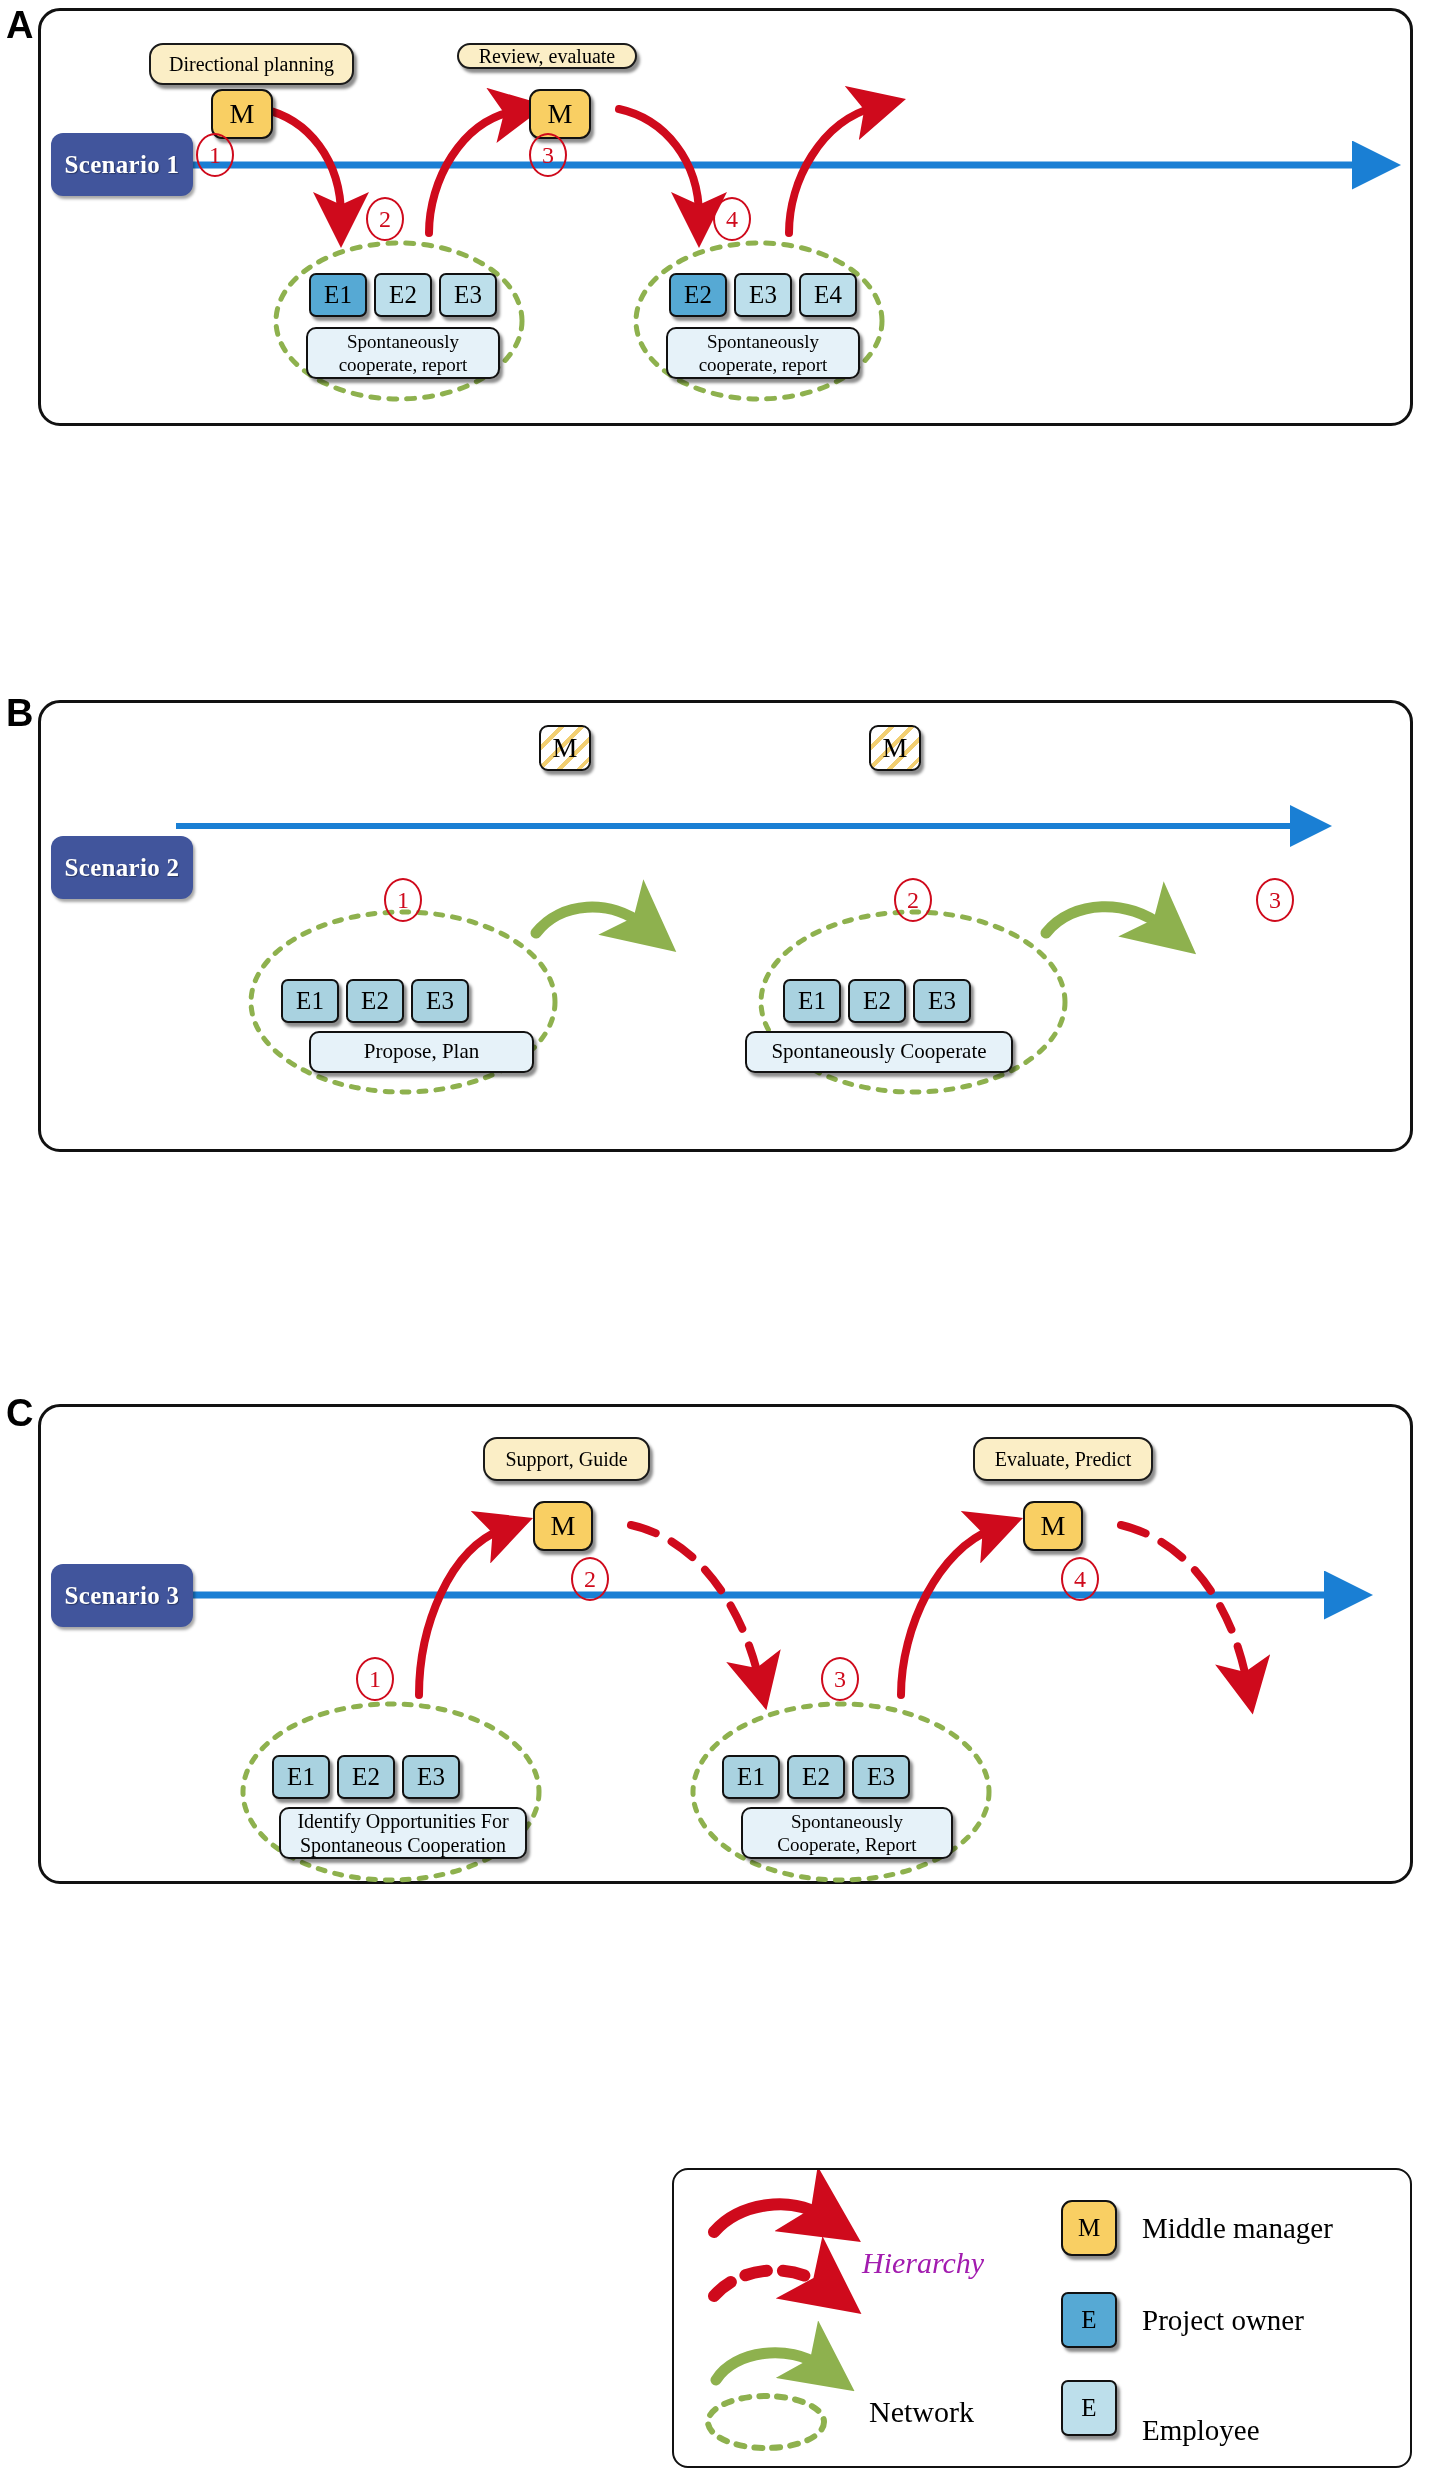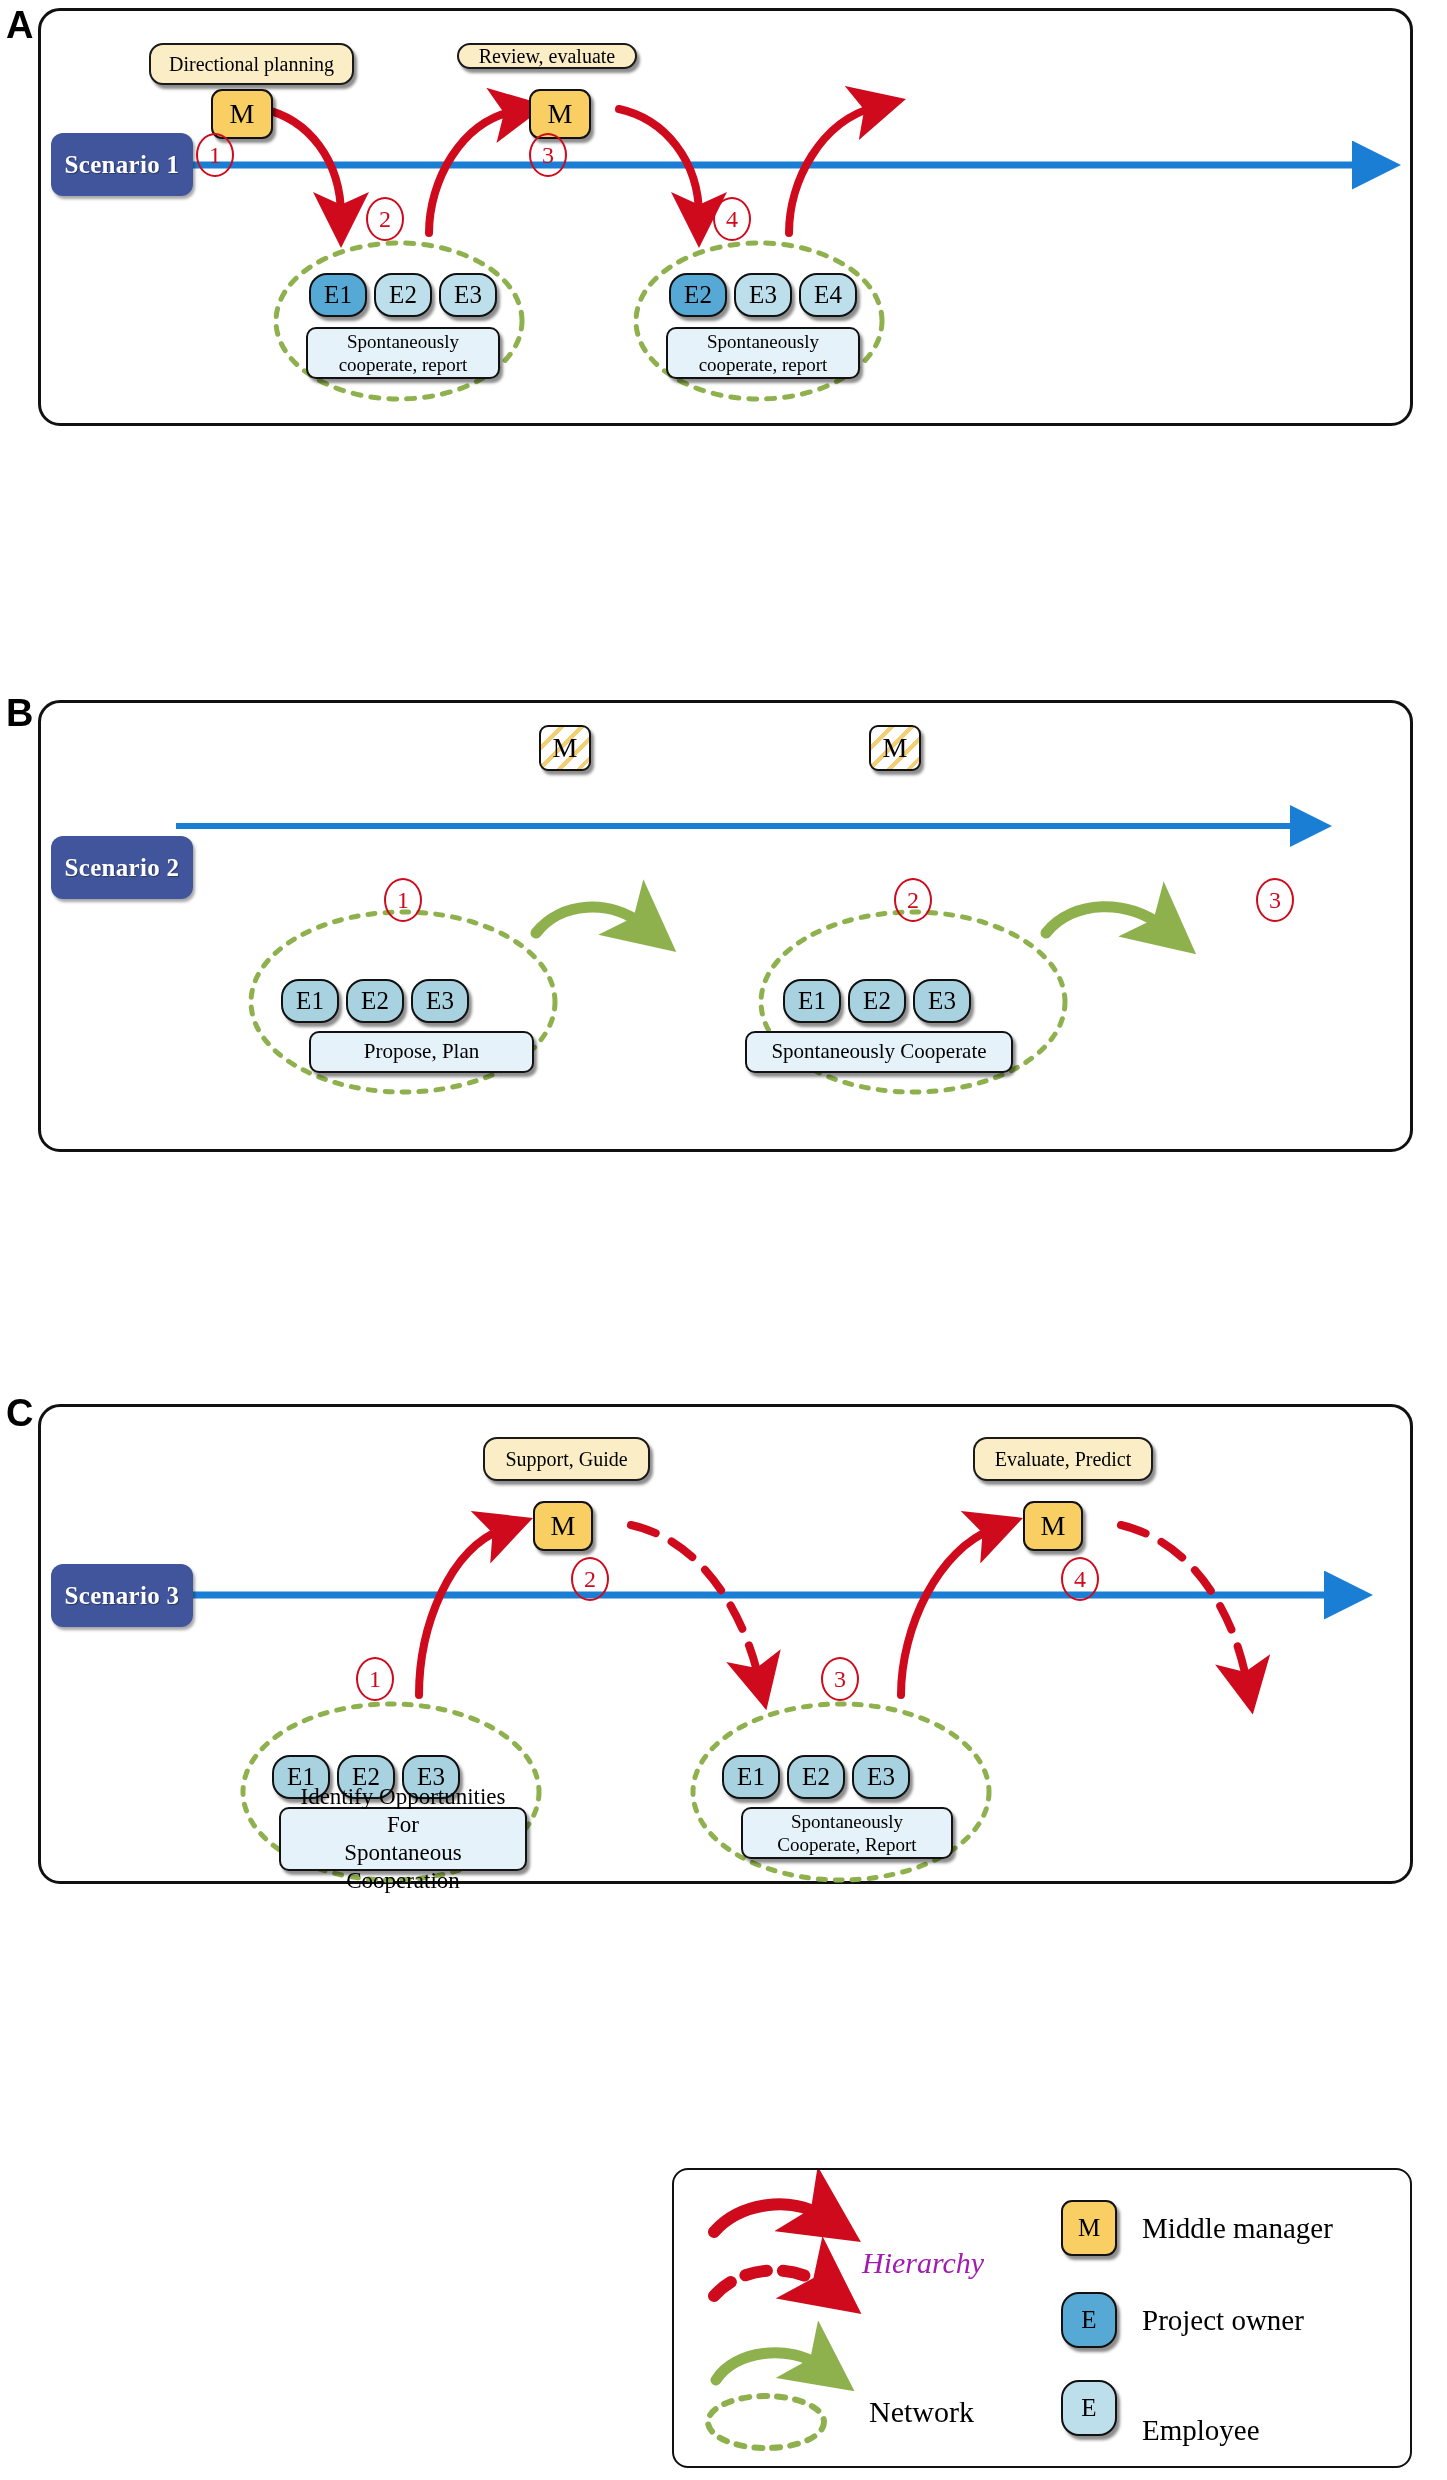--- a/index.html
+++ b/index.html
@@ -68,21 +68,21 @@
       #ffffff 0 5px,
       #f2cf72 5px 9px,
       #ffffff 9px 14px
     );
     border-radius:9px;
   }
   
   .e-box{
     position:absolute;
     border:2.5px solid #111;
-    border-radius:18px;
+    border-radius:7px;
     display:flex;align-items:center;justify-content:center;
     font-size:25px;
     box-shadow:3px 4px 3px rgba(0,0,0,.45);
     box-sizing:border-box;
   }
   .e-owner{background:#56a9d4;}
   .e-emp{background:#bddfeb;}
   .e-mid{background:#a9d2e0;}
   
   .act-box{
@@ -256,21 +256,21 @@
   <div class="m-box" style="left:982px;top:94px;width:60px;height:50px;">M</div>
 
   <div class="step" style="left:315px;top:250px;">1</div>
   <div class="step" style="left:530px;top:150px;">2</div>
   <div class="step" style="left:780px;top:250px;">3</div>
   <div class="step" style="left:1020px;top:150px;">4</div>
 
   <div class="e-box e-mid" style="left:231px;top:348px;width:58px;height:44px;">E1</div>
   <div class="e-box e-mid" style="left:296px;top:348px;width:58px;height:44px;">E2</div>
   <div class="e-box e-mid" style="left:361px;top:348px;width:58px;height:44px;">E3</div>
-  <div class="act-box" style="left:238px;top:400px;width:248px;height:64px;font-size:23px;">
+  <div class="act-box" style="left:238px;top:400px;width:248px;height:52px;font-size:20px;">
     <div><span>Identify Opportunities For</span><br><span>Spontaneous Cooperation</span></div>
   </div>
 
   <div class="e-box e-mid" style="left:681px;top:348px;width:58px;height:44px;">E1</div>
   <div class="e-box e-mid" style="left:746px;top:348px;width:58px;height:44px;">E2</div>
   <div class="e-box e-mid" style="left:811px;top:348px;width:58px;height:44px;">E3</div>
   <div class="act-box" style="left:700px;top:400px;width:212px;height:52px;font-size:19px;">
     <div><span>Spontaneously</span><br><span>Cooperate, Report</span></div>
   </div>
 </div>

